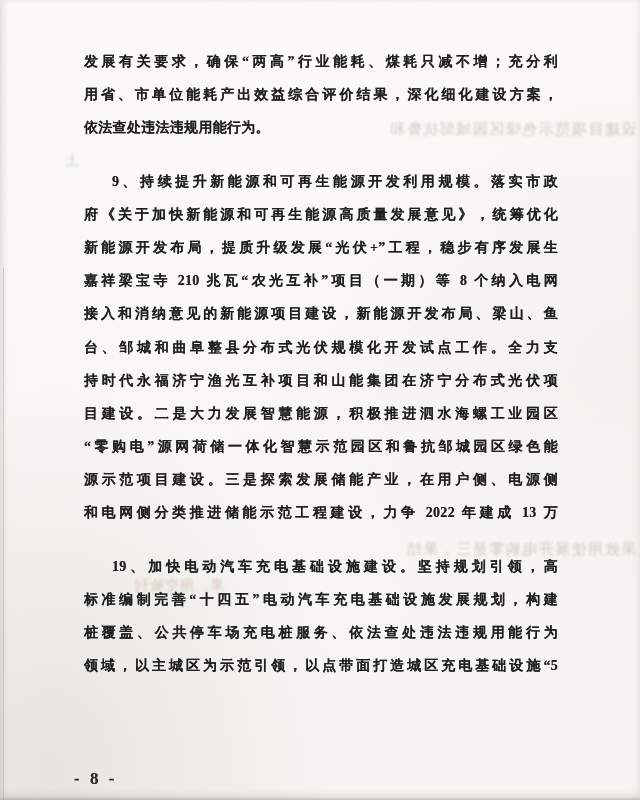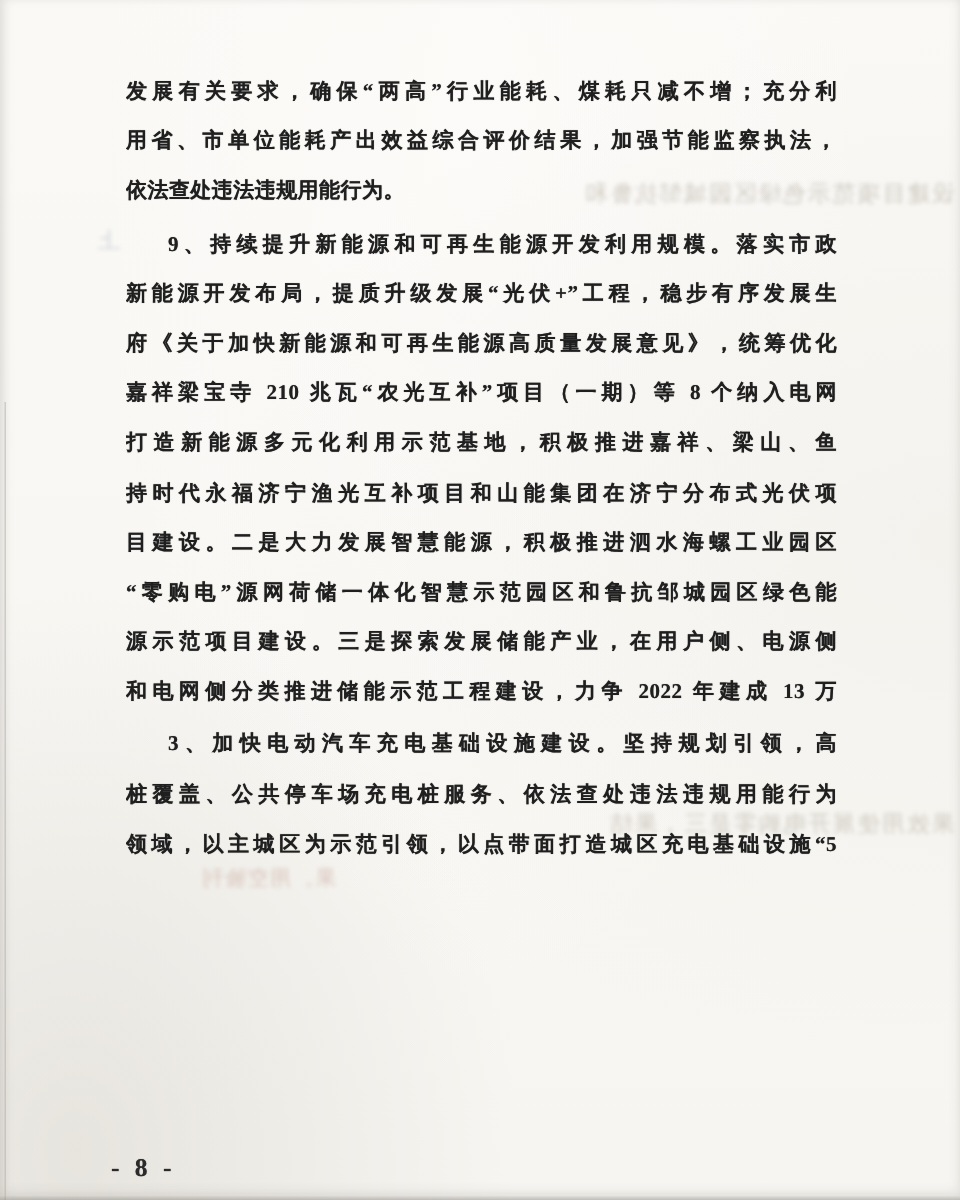--- a/index.html
+++ b/index.html
@@ -33,21 +33,21 @@
   .line {
     height: 33.2px; line-height: 33.2px;
     font-size: 14px; font-weight: 600;
     color: #1f1f1f;
     letter-spacing: 0.3px;
     text-align: justify; text-align-last: justify;
     text-shadow: 0 0 0.5px rgba(25,25,25,0.75);
     white-space: normal; overflow: hidden;
   }
   .line.nojust { text-align-last: left; }
-  .line.indent { text-indent: 2em; margin-top: 2px; }
+  .line.indent { text-indent: 2em; margin-top: 20px; }
   .page-number {
     position: absolute; left: 74px; top: 769px;
     font-size: 17px; font-weight: 600;
     letter-spacing: 3px; color: #2b2b2b;
     text-shadow: 0 0 0.5px rgba(25,25,25,0.7);
   }
   .bleed {
     position: absolute;
     transform: scaleX(-1);
     filter: blur(1.3px);
@@ -67,32 +67,34 @@
   <div class="scan-edge-left"></div>
   <div class="scan-edge-bottom"></div>
 
   <div class="bleed bleed-1">设建目项范示色绿区园城邹抗鲁和</div>
   <div class="bleed bleed-2">果效用使展开电购零是三，果结</div>
   <div class="bleed bleed-3">果。用空验刊</div>
   <div class="bleed bleed-4">上</div>
 
   <div class="doc-body">
     <div class="line">发展有关要求，确保“两高”行业能耗、煤耗只减不增；充分利</div>
-    <div class="line">用省、市单位能耗产出效益综合评价结果，加强节能监察执法，</div>
+    <div class="line">用省、市单位能耗产出效益综合评价结果，深化细化建设方案，</div>
     <div class="line nojust">依法查处违法违规用能行为。</div>
     <div class="line indent">9、持续提升新能源和可再生能源开发利用规模。落实市政</div>
+    <div class="line">府《关于加快新能源和可再生能源高质量发展意见》，统筹优化</div>
     <div class="line">新能源开发布局，提质升级发展“光伏+”工程，稳步有序发展生</div>
-    <div class="line">府《关于加快新能源和可再生能源高质量发展意见》，统筹优化</div>
     <div class="line">嘉祥梁宝寺 210 兆瓦“农光互补”项目（一期）等 8 个纳入电网</div>
-    <div class="line">打造新能源多元化利用示范基地，积极推进嘉祥、梁山、鱼</div>
+    <div class="line">接入和消纳意见的新能源项目建设，新能源开发布局、梁山、鱼</div>
+    <div class="line">台、邹城和曲阜整县分布式光伏规模化开发试点工作。全力支</div>
     <div class="line">持时代永福济宁渔光互补项目和山能集团在济宁分布式光伏项</div>
     <div class="line">目建设。二是大力发展智慧能源，积极推进泗水海螺工业园区</div>
     <div class="line">“零购电”源网荷储一体化智慧示范园区和鲁抗邹城园区绿色能</div>
     <div class="line">源示范项目建设。三是探索发展储能产业，在用户侧、电源侧</div>
     <div class="line">和电网侧分类推进储能示范工程建设，力争 2022 年建成 13 万</div>
-    <div class="line indent">3、加快电动汽车充电基础设施建设。坚持规划引领，高</div>
+    <div class="line indent">19、加快电动汽车充电基础设施建设。坚持规划引领，高</div>
+    <div class="line">标准编制完善“十四五”电动汽车充电基础设施发展规划，构建</div>
     <div class="line">桩覆盖、公共停车场充电桩服务、依法查处违法违规用能行为</div>
     <div class="line">领域，以主城区为示范引领，以点带面打造城区充电基础设施“5</div>
   </div>
 
   <div class="page-number">- 8 -</div>
 
 </div>
 
 </body></html>

